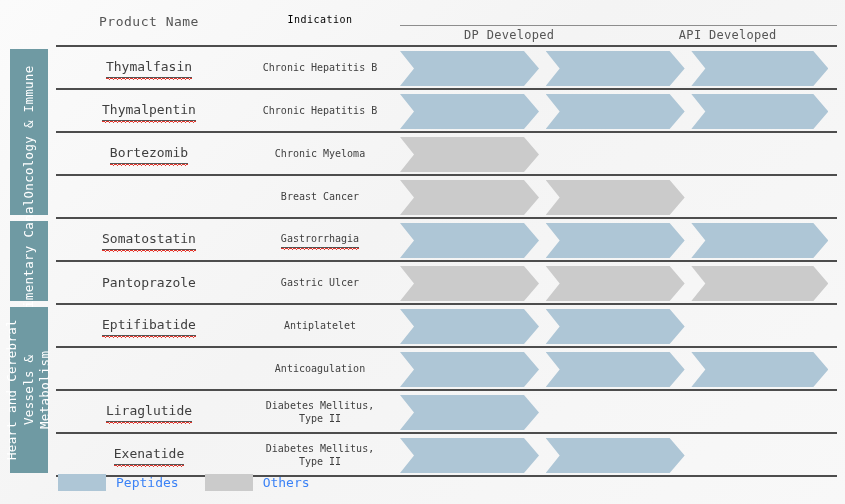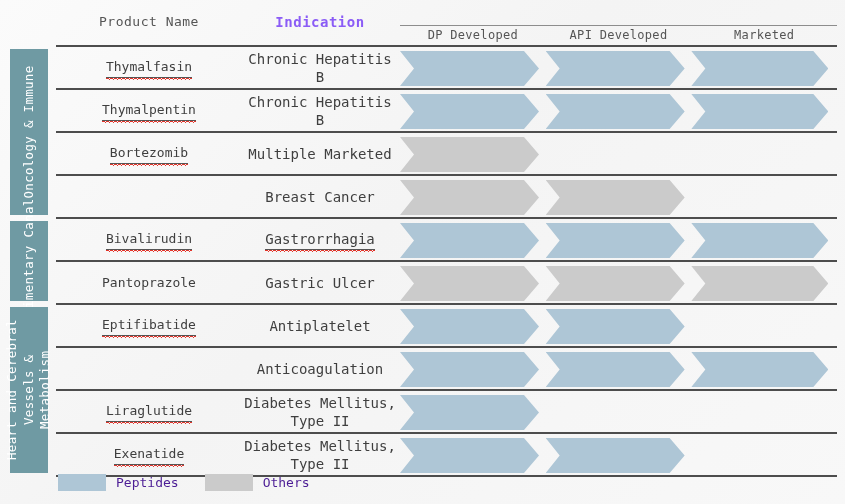--- a/index.html
+++ b/index.html
@@ -11,41 +11,41 @@
     overflow:hidden;
     position:relative;
   }
   .chart{position:absolute;left:0;top:0;width:845px;height:504px;}
 
   
   .header{position:absolute;left:0;top:0;width:845px;height:44px;}
   .hdr-name{position:absolute;left:56px;top:14px;width:186px;text-align:center;
             font-size:13px;color:#555;letter-spacing:.5px;}
   .hdr-ind{position:absolute;left:244px;top:14px;width:152px;text-align:center;
-           font-size:14px;color:#8b5cf6;letter-spacing:.5px;font-weight:bold;}
+           font-size:10px;color:#000000;letter-spacing:.5px;}
   .hdr-dev{position:absolute;left:400px;top:5px;width:437px;text-align:center;
            font-size:13px;color:#555;letter-spacing:.5px;}
   .hdr-dev-rule{position:absolute;left:400px;top:25px;width:437px;height:1px;background:#8d8d8d;}
   .hdr-stages{position:absolute;left:400px;top:28px;width:437px;display:flex;}
   .hdr-stage{flex:1;text-align:center;font-size:12px;color:#555;letter-spacing:.3px;}
 
   .top-rule{position:absolute;left:56px;top:45px;width:781px;height:2px;background:#4d4d4d;}
 
   
   .rows{position:absolute;left:0;top:47px;width:845px;}
   .row{position:relative;height:43px;}
   .row-sep{position:absolute;left:56px;bottom:0;width:781px;height:2px;background:#4d4d4d;}
 
   .cell-name{position:absolute;left:56px;top:0;width:186px;height:43px;
              display:flex;align-items:center;justify-content:center;
              font-size:13px;color:#3f3f3f;text-align:center;line-height:1.25;}
   .cell-name.wide{left:50px;width:198px;font-size:12.5px;}
   .cell-ind{position:absolute;left:244px;top:0;width:152px;height:43px;
             display:flex;align-items:center;justify-content:center;
-            font-size:14px;color:#3f3f3f;text-align:center;line-height:1.25;}
+            font-size:10px;color:#3f3f3f;text-align:center;line-height:1.25;}
 
   .ul{border-bottom:1px solid #555;padding-bottom:1px;}
   .sq{position:relative;display:inline-block;}
   .sq::after{
     content:"";position:absolute;left:0;right:0;bottom:-3px;height:3px;
     background-image:
       radial-gradient(circle at 1.5px 3px, transparent 1.4px, #e2342a 1.5px, #e2342a 2.1px, transparent 2.2px);
     background-size:4px 4px;background-repeat:repeat-x;
   }
 
@@ -68,35 +68,34 @@
     font-size:12.5px;color:#ffffff;white-space:nowrap;text-align:center;
     line-height:1.35;letter-spacing:.3px;
   }
 
   
   .legend{position:absolute;left:58px;top:474px;display:flex;align-items:center;gap:26px;}
   .lg-item{display:flex;align-items:center;gap:10px;}
   .lg-sw{width:48px;height:17px;}
   .lg-sw.blue{background:#aec6d6;}
   .lg-sw.gray{background:#cbcbcb;}
-  .lg-tx{font-size:13px;color:#4c1d95;}
+  .lg-tx{font-size:13px;color:#3b82f6;}
 </style>
 </head>
 <body>
 
 <div class="chart">
 
   <div class="header">
     <div class="hdr-name">Product Name</div>
     <div class="hdr-ind">Indication</div>
     <div class="hdr-dev-rule"></div>
     <div class="hdr-stages" id="stage-headers">
         <div class="hdr-stage">DP Developed</div>
         <div class="hdr-stage">API Developed</div>
-        <div class="hdr-stage">Marketed</div>
       </div>
   </div>
   <div class="top-rule"></div>
 
   <div id="category-blocks">
       <div class="cat" style="top: 49px; height: 166px;">
         <div class="cat-label">Oncology &amp; Immune</div>
       </div>
       <div class="cat" style="top: 221px; height: 80px;">
         <div class="cat-label">Alimentary Canal</div>
@@ -139,21 +138,21 @@
           <div class="stage">
             <div class="chev blue"></div>
           </div>
         </div>
         <div class="row-sep"></div>
       </div>
       <div class="row">
         <div class="cell-name">
           <span class="ul sq">Bortezomib</span>
         </div>
-        <div class="cell-ind">Multiple Marketed</div>
+        <div class="cell-ind">Chronic Myeloma</div>
         <div class="stages">
           <div class="stage">
             <div class="chev gray"></div>
           </div>
           <div class="stage"></div>
           <div class="stage"></div>
         </div>
         <div class="row-sep"></div>
       </div>
       <div class="row">
@@ -164,21 +163,21 @@
           </div>
           <div class="stage">
             <div class="chev gray"></div>
           </div>
           <div class="stage"></div>
         </div>
         <div class="row-sep"></div>
       </div>
       <div class="row">
         <div class="cell-name">
-          <span class="ul sq">Bivalirudin</span>
+          <span class="ul sq">Somatostatin</span>
         </div>
         <div class="cell-ind">
           <span class="ul sq">Gastrorrhagia</span>
         </div>
         <div class="stages">
           <div class="stage">
             <div class="chev blue"></div>
           </div>
           <div class="stage">
             <div class="chev blue"></div>

